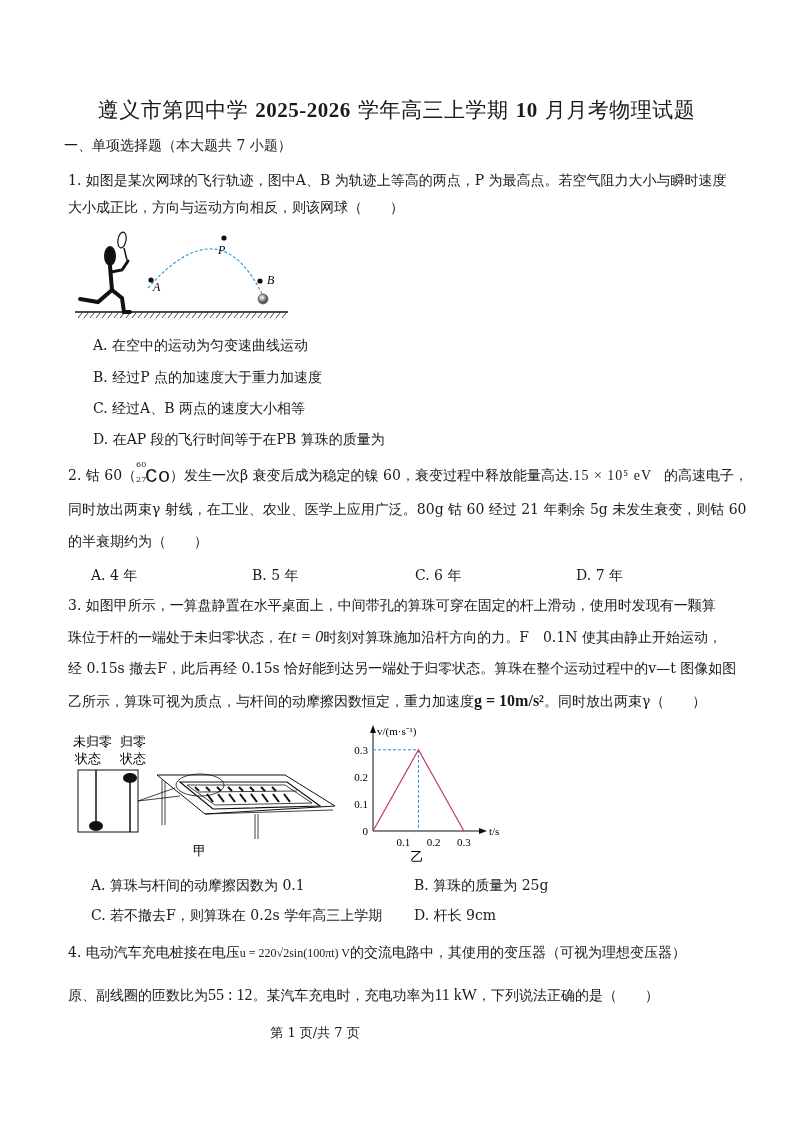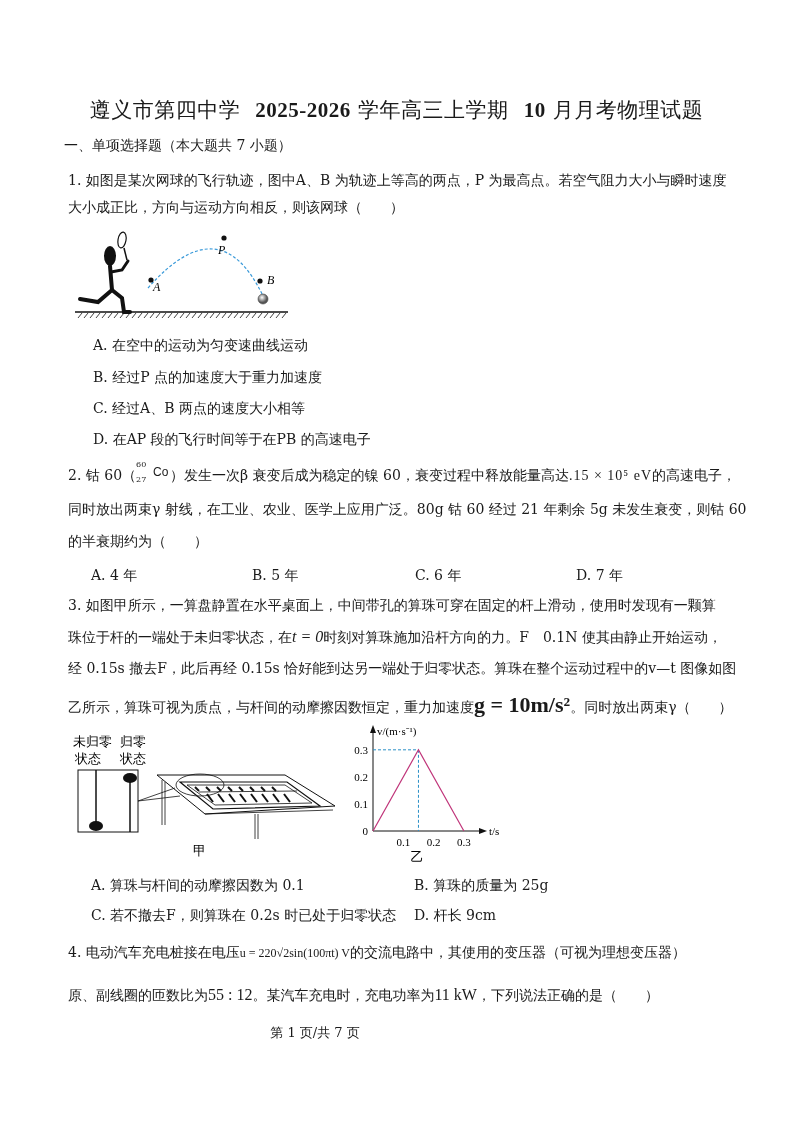--- a/index.html
+++ b/index.html
@@ -1,30 +1,30 @@
 <!DOCTYPE html>
 <html><head>
 <meta charset="utf-8">
 <style>
   html, body { margin:0; padding:0; background:#ffffff; }
   body { width:793px; height:1122px; position:relative; overflow:hidden;
          font-family:"DejaVu Serif","Liberation Serif",serif; color:#1a1a1a; }
   .abs { position:absolute; }
   .title { left:0; width:793px; top:96px; text-align:center; font-size:21px; letter-spacing:0.5px; }
-  .title b { font-family:"Liberation Serif",serif; font-weight:bold;margin-left:8px; }
+  .title b { font-family:"Liberation Serif",serif; font-weight:bold; }
   .sec { left:64px; top:137px; font-size:14px; }
   .line { left:68px; font-size:14px; white-space:nowrap; }
   .it { font-style:italic; font-family:"Liberation Serif",serif; }
   .ser { font-family:"Liberation Serif",serif; }
   .opt { font-size:14px; white-space:nowrap;margin-left:19px; }
   .footer { left:0; width:630px; top:1024px; text-align:center; font-size:13px; }
   .nuc { display:inline-block; position:relative; width:34px; height:16px; vertical-align:-2px; }
   .nuc .m { position:absolute; left:0; top:-6px; font-size:8px; }
   .nuc .z { position:absolute; left:0; top:9px; font-size:8px; }
-  .nuc .s { position:absolute; left:9px; top:-1px; font-size:12px; font-family:Liberation Sans, sans-serif;margin-left:8px; }
+  .nuc .s { position:absolute; left:9px; top:-1px; font-size:21px; font-family:Liberation Mono, monospace; }
   svg text { font-family:"Liberation Serif",serif; }
 </style>
 </head>
 <body>
 
 <div class="abs title">
   <span>遵义市第四中学 </span><b>2025-2026</b><span> 学年高三上学期 </span><b>10</b><span> 月月考物理试题</span>
 </div>
 
 <div class="abs sec">一、单项选择题（本大题共 7 小题）</div>
@@ -93,40 +93,40 @@
     <line x1="188" y1="90" x2="192" y2="85" stroke="#111" stroke-width="0.8"></line>
     <line x1="194" y1="90" x2="198" y2="85" stroke="#111" stroke-width="0.8"></line>
     <line x1="200" y1="90" x2="204" y2="85" stroke="#111" stroke-width="0.8"></line>
     <line x1="206" y1="90" x2="210" y2="85" stroke="#111" stroke-width="0.8"></line>
     <line x1="212" y1="90" x2="216" y2="85" stroke="#111" stroke-width="0.8"></line>
   </svg>
 
 <div class="abs opt" style="left:74px;top:337px">A. 在空中的运动为匀变速曲线运动</div>
 <div class="abs opt" style="left:74px;top:369px">B. 经过P 点的加速度大于重力加速度</div>
 <div class="abs opt" style="left:74px;top:400px">C. 经过A、B 两点的速度大小相等</div>
-<div class="abs opt" style="left:74px;top:431px">D. 在AP 段的飞行时间等于在PB 的高速电子</div>
+<div class="abs opt" style="left:74px;top:431px">D. 在AP 段的飞行时间等于在PB 算珠的质量为</div>
 
 <div class="abs line" style="top:466px">
-  <span>2. 钴 60（</span><span class="nuc"><span class="m">60</span><span class="z">27</span><span class="s">Co</span></span><span>）发生一次β 衰变后成为稳定的镍 60，衰变过程中释放能量高达</span><span class="ser" style="letter-spacing:1px">.15 × 10⁵ eV</span><span style="">的高速电子，</span>
+  <span>2. 钴 60（</span><span class="nuc"><span class="m">60</span><span class="z">27</span><span class="s">Co</span></span><span>）发生一次β 衰变后成为稳定的镍 60，衰变过程中释放能量高达</span><span class="ser" style="letter-spacing:1px">.15 × 10⁵ eV</span><span style="margin-left:12px">的高速电子，</span>
 </div>
 <div class="abs line" style="top:501px">同时放出两束γ 射线，在工业、农业、医学上应用广泛。80g 钴 60 经过 21 年剩余 5g 未发生衰变，则钴 60</div>
 <div class="abs line" style="top:533px">的半衰期约为（　　）</div>
 
 <div class="abs opt" style="left:72px;top:567px">A. 4 年</div>
 <div class="abs opt" style="left:233px;top:567px">B. 5 年</div>
 <div class="abs opt" style="left:396px;top:567px">C. 6 年</div>
 <div class="abs opt" style="left:557px;top:567px">D. 7 年</div>
 
 <div class="abs line" style="top:597px">3. 如图甲所示，一算盘静置在水平桌面上，中间带孔的算珠可穿在固定的杆上滑动，使用时发现有一颗算</div>
 <div class="abs line" style="top:628px">
   <span>珠位于杆的一端处于未归零状态，在</span><span class="it" style="font-size:16px">t = 0</span><span>时刻对算珠施加沿杆方向的力。F　0.1N 使其由静止开始运动，</span>
 </div>
 <div class="abs line" style="top:660px">经 0.15s 撤去F，此后再经 0.15s 恰好能到达另一端处于归零状态。算珠在整个运动过程中的v—t 图像如图</div>
 <div class="abs line" style="top:692px">
-  <span>乙所示，算珠可视为质点，与杆间的动摩擦因数恒定，重力加速度</span><b class="ser" style="font-size:22px">g = 10m/s²</b><span>。同时放出两束γ（　　）</span>
+  <span>乙所示，算珠可视为质点，与杆间的动摩擦因数恒定，重力加速度</span><b class="ser" style="font-size:16px">g = 10m/s²</b><span>。同时放出两束γ（　　）</span>
 </div>
 
 <svg class="abs" style="left:65px;top:730px" width="280" height="130">
   <text x="8" y="16" font-size="13">未归零</text>
   <text x="55" y="16" font-size="13">归零</text>
   <text x="10" y="33" font-size="13">状态</text>
   <text x="55" y="33" font-size="13">状态</text>
   <rect x="13" y="40" width="60" height="62" fill="none" stroke="#111" stroke-width="1"></rect>
   <line x1="31" y1="40" x2="31" y2="95" stroke="#111" stroke-width="1.5"></line>
   <line x1="65" y1="48" x2="65" y2="102" stroke="#111" stroke-width="1.5"></line>
@@ -189,21 +189,21 @@
       <line x1="73.45454545454545" y1="24.823529411764724" x2="73.45454545454545" y2="106" stroke="#2a8fc7" stroke-width="1" stroke-dasharray="3,2"></line>
     </g>
   <polyline id="series" fill="none" stroke-width="1.2" points="28,106 73.45454545454545,24.823529411764724 118.9090909090909,106" stroke="#c0357a"></polyline>
 <circle cx="28" cy="106" r="0.01" fill="none"></circle>
     <circle cx="73.45454545454545" cy="24.823529411764724" r="0.01" fill="none"></circle>
     <circle cx="118.9090909090909" cy="106" r="0.01" fill="none"></circle>
   </svg>
 
 <div class="abs opt" style="left:72px;top:877px">A. 算珠与杆间的动摩擦因数为 0.1</div>
 <div class="abs opt" style="left:395px;top:877px">B. 算珠的质量为 25g</div>
-<div class="abs opt" style="left:72px;top:907px">C. 若不撤去F，则算珠在 0.2s 时已处于归零状态</div>
+<div class="abs opt" style="left:72px;top:907px">C. 若不撤去F，则算珠在 0.2s 学年高三上学期</div>
 <div class="abs opt" style="left:395px;top:907px">D. 杆长 9cm</div>
 
 <div class="abs line" style="top:944px">
   <span>4. 电动汽车充电桩接在电压</span><span class="ser" style="font-size:12px;font-style:normal">u = 220√2sin(100πt) V</span><span>的交流电路中，其使用的变压器（可视为理想变压器）</span>
 </div>
 <div class="abs line" style="top:986px">
   <span>原、副线圈的匝数比为</span><span class="ser" style="font-size:16px">55 : 12</span><span>。某汽车充电时，充电功率为</span><span class="ser" style="font-size:16px">11 kW</span><span>，下列说法正确的是（　　）</span>
 </div>
 
 <div class="abs footer">第 1 页/共 7 页</div>

